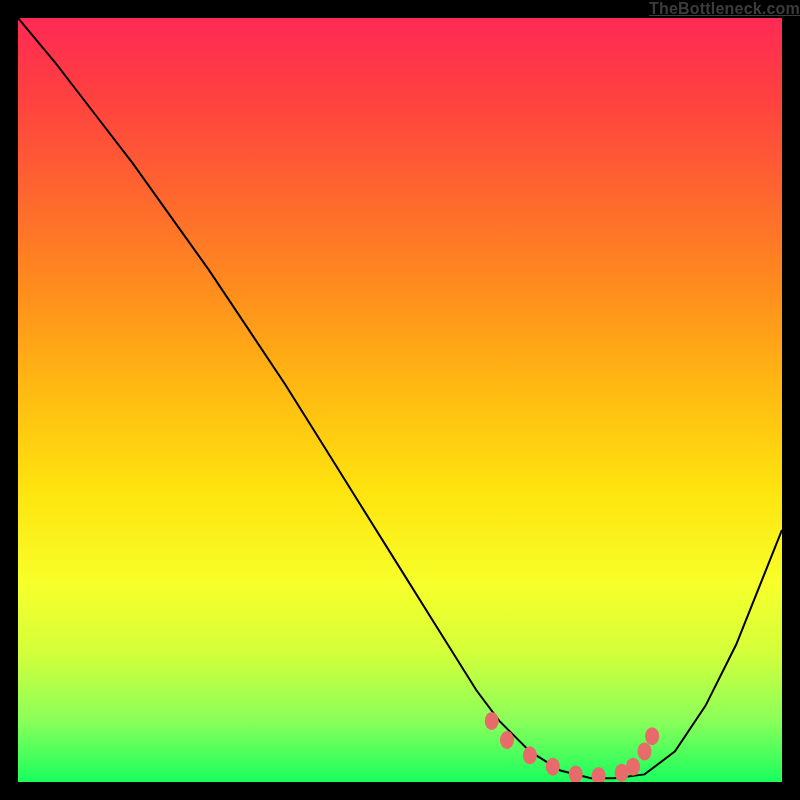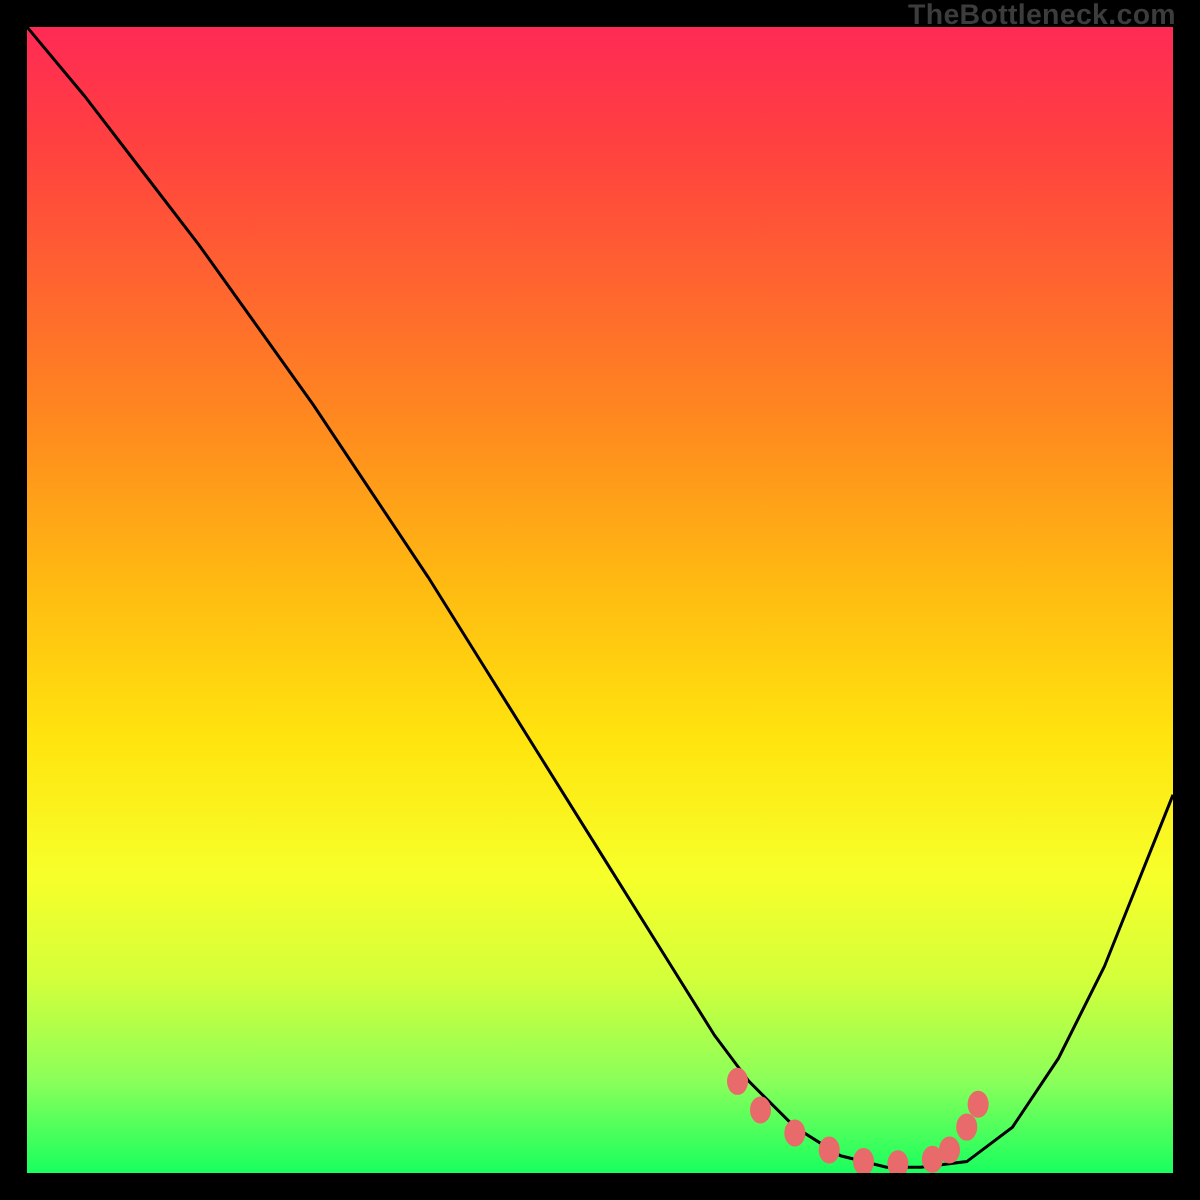--- a/index.html
+++ b/index.html
@@ -30,26 +30,27 @@
       #ffb812 48%,
       #ffe40e 62%,
       #f7ff2a 74%,
       #d4ff3a 83%,
       #8aff5a 92%,
       #18ff5e 100%);
   }
   .watermark {
     position: absolute;
     top: 0px;
-    right: 16px;
+    right: 0px;
     font-family: Arial, Helvetica, sans-serif;
-    font-size: 19px;
+    font-size: 16px;
     font-weight: 600;
     color: #3c3c3c;
     letter-spacing: 0.2px;
+    text-decoration: underline;
   }
   .curve-svg {
     position: absolute;
     left: 0;
     top: 0;
     width: 764px;
     height: 764px;
   }
   .curve-path {
     fill: none;

